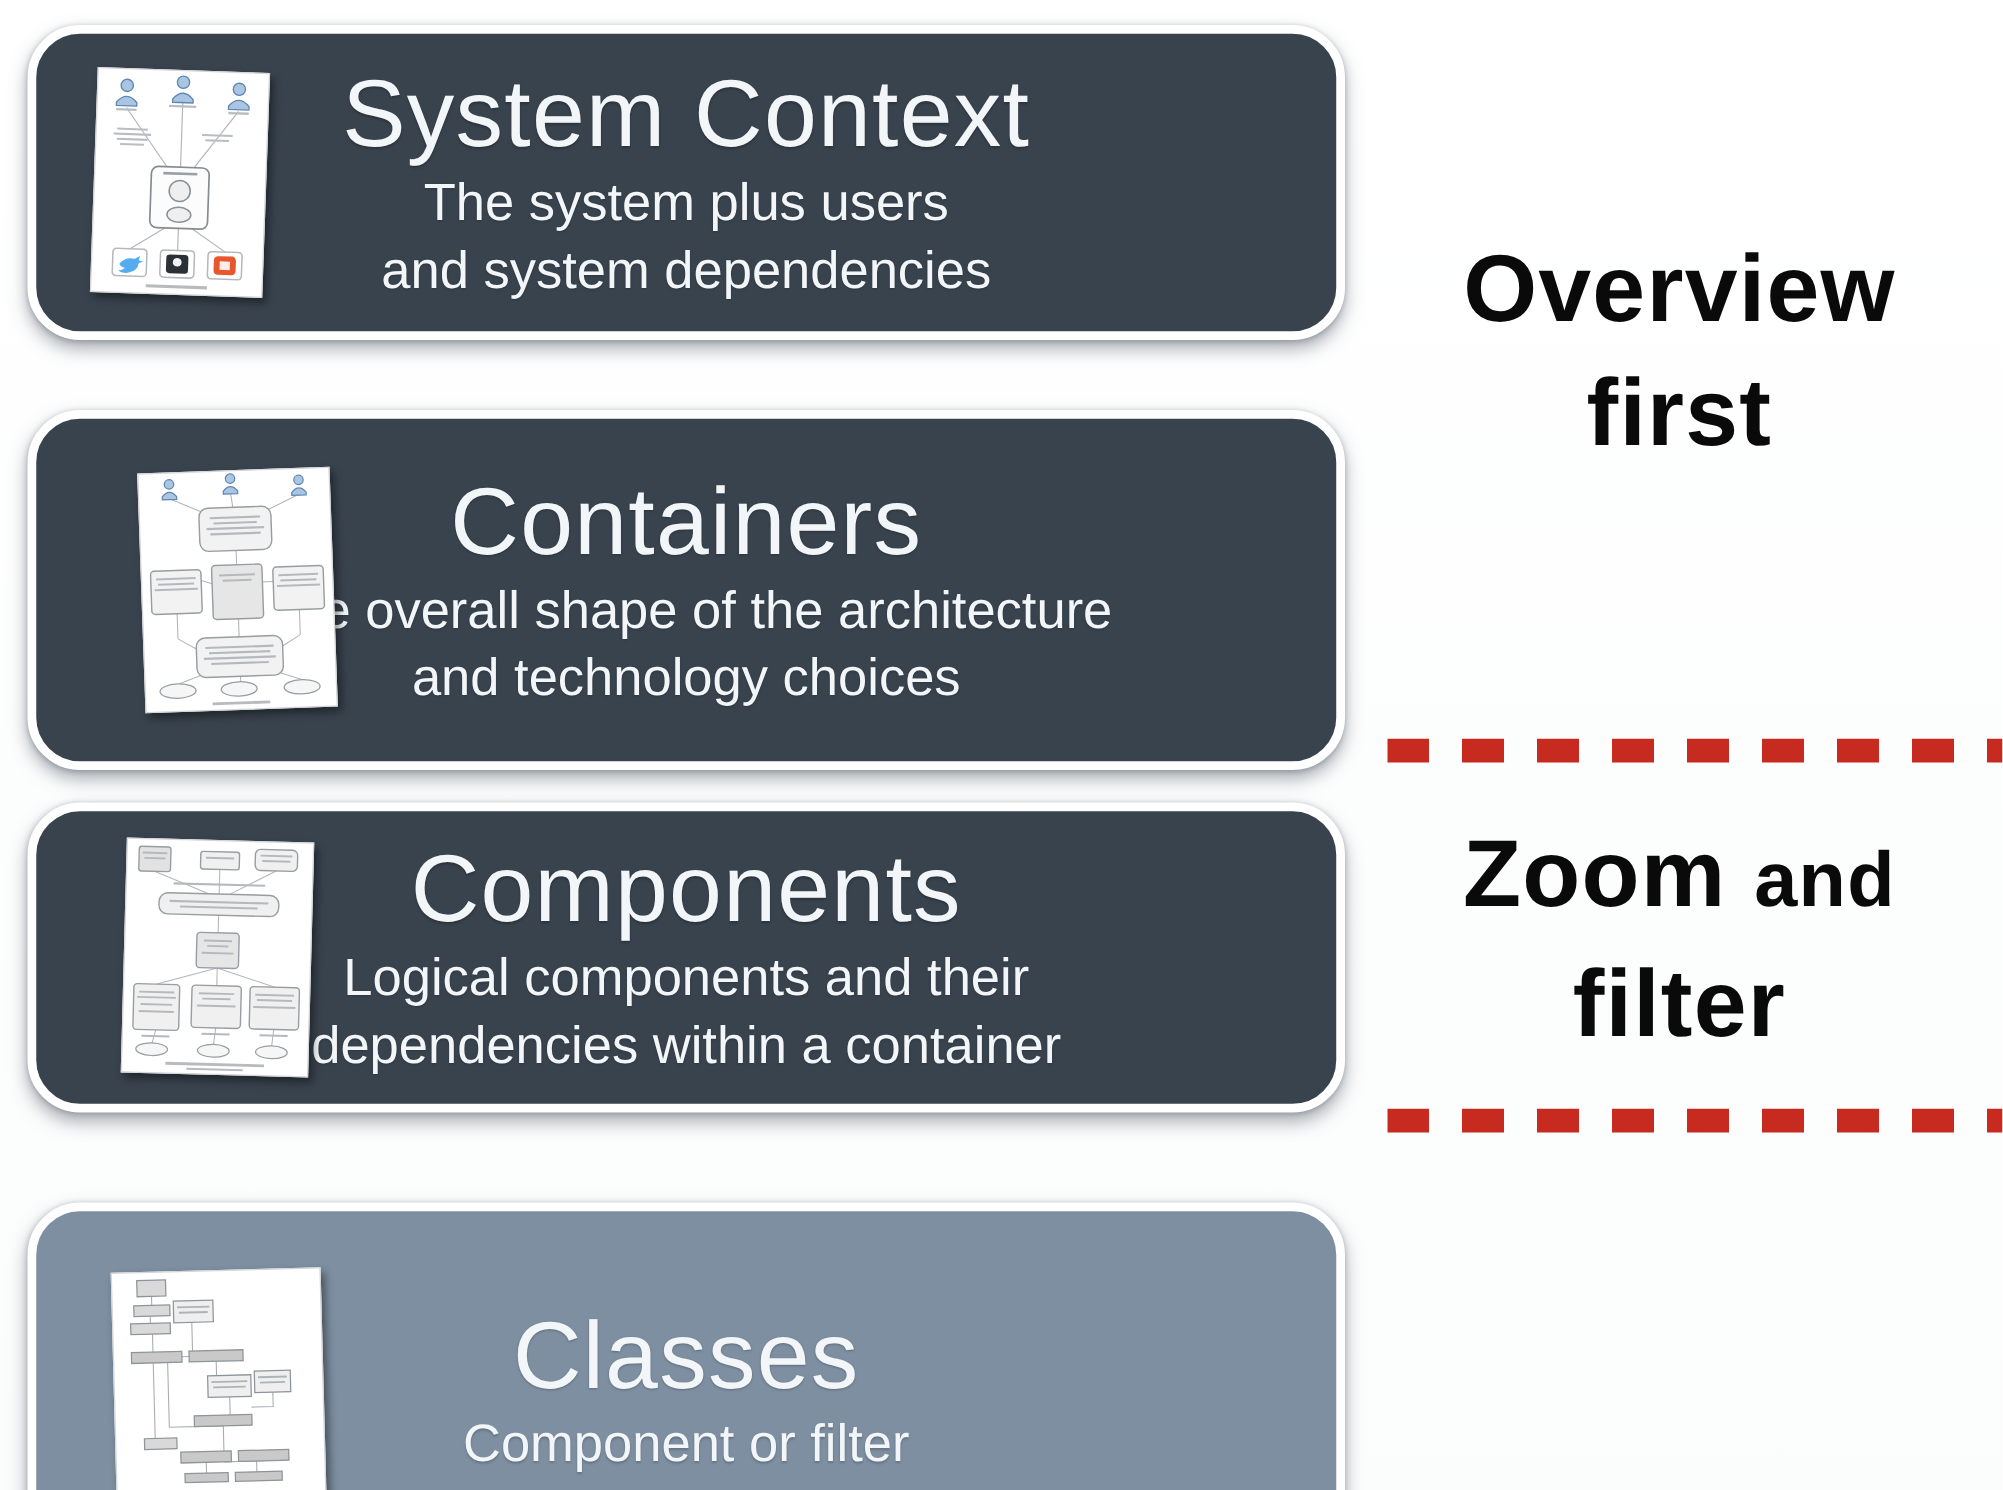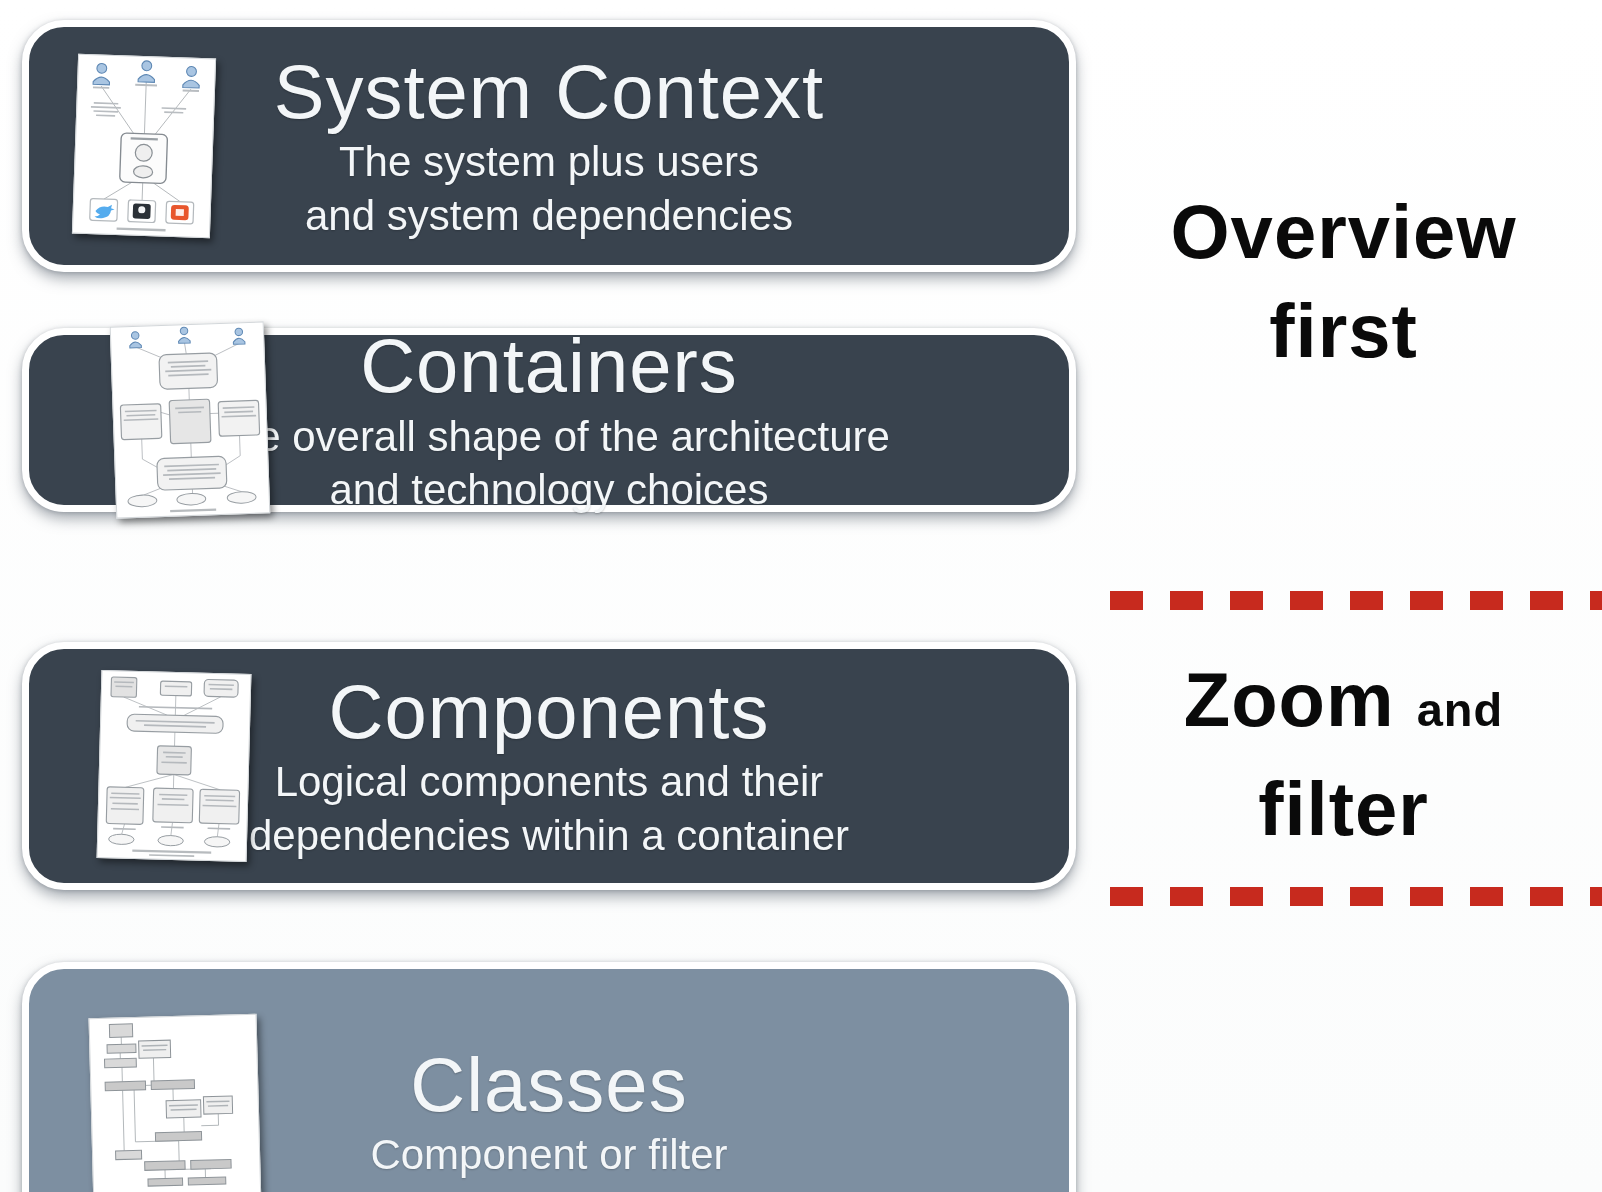--- a/index.html
+++ b/index.html
@@ -72,21 +72,21 @@
   
   .annotation {
     position: absolute;
     left: 1085px;
     width: 517px;
     text-align: center;
     color: var(--label_text, #0a0a0a);
     font-weight: bold;
   }
   .ann-line  { font-size: 76px; line-height: 99px; letter-spacing: 1px; }
-  .ann-small { font-size: 47px; }
+  .ann-small { font-size: 62px; }
   .ann-overview { top: 182px; }
   .ann-zoom     { top: 650px; }
   .ann-details  { top: 946px; }
 
   
   .dash-line {
     position: absolute;
     left: 1110px;
     width: 492px;
     height: 19px;
@@ -154,21 +154,21 @@
         <rect x="32" y="125.5" width="36" height="1.8" fill="#b7bbbe"></rect>
       </svg>
     </figure>
     <div class="level-text">
       <h2 class="level-title">System Context</h2>
       <p class="level-sub">The system plus users</p>
       <p class="level-sub">and system dependencies</p>
     </div>
   </section>
 
-  <section class="level-box dark" style="top:328px;height:184px;">
+  <section class="level-box dark" style="top:328px;height:288px;">
     <figure class="thumb thumb-2">
       <svg viewBox="0 0 100 132">
         <g stroke="#b2b6ba" stroke-width="0.6">
           <line x1="14" y1="14" x2="36" y2="24"></line>
           <line x1="48" y1="12" x2="49" y2="20"></line>
           <line x1="86" y1="14" x2="64" y2="24"></line>
           <line x1="50" y1="44" x2="50" y2="52"></line>
           <line x1="30" y1="60" x2="36" y2="62"></line>
           <line x1="64" y1="62" x2="70" y2="62"></line>
           <line x1="16" y1="70" x2="16" y2="92"></line>

